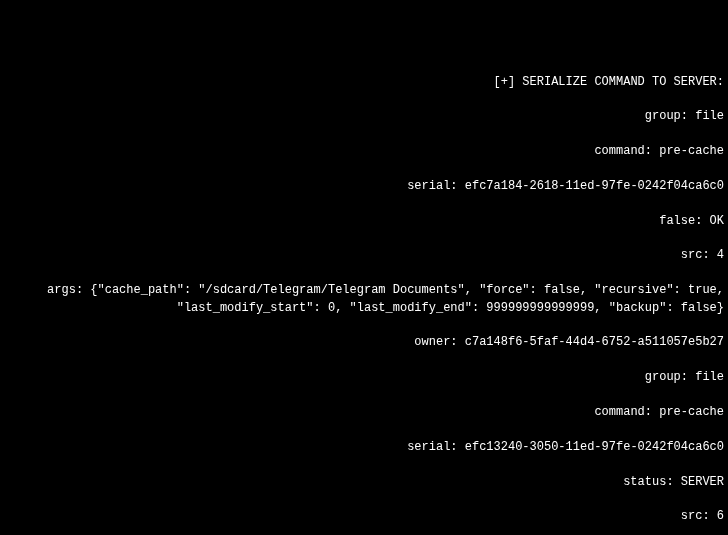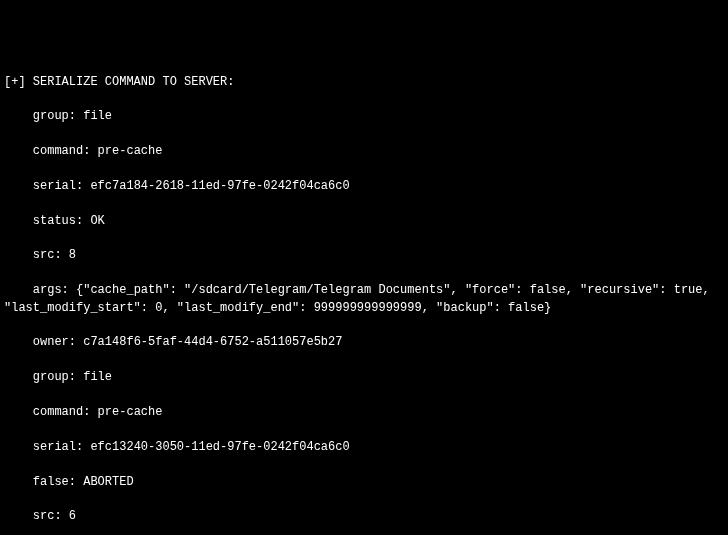--- a/index.html
+++ b/index.html
@@ -15,39 +15,40 @@
       line-height: 1.45;
       padding: 4px;
       width: 728px;
       height: 535px;
       overflow: hidden;
       white-space: pre-wrap;
       word-break: break-all;
     }
     .line {
       display: block;
+      text-align: right;
     }
   </style>
 </head>
 <body>
 
 
 
 <span class="line">[+] SERIALIZE COMMAND TO SERVER:</span>
 <span class="line">    group: file</span>
 <span class="line">    command: pre-cache</span>
 <span class="line">    serial: efc7a184-2618-11ed-97fe-0242f04ca6c0</span>
-<span class="line">    status: OK</span>
-<span class="line">    src: 8</span>
+<span class="line">    false: OK</span>
+<span class="line">    src: 4</span>
 <span class="line">    args: {"cache_path": "/sdcard/Telegram/Telegram Documents", "force": false, "recursive": true, "last_modify_start": 0, "last_modify_end": 999999999999999, "backup": false}</span>
 <span class="line">    owner: c7a148f6-5faf-44d4-6752-a511057e5b27</span>
 <span class="line">    group: file</span>
 <span class="line">    command: pre-cache</span>
 <span class="line">    serial: efc13240-3050-11ed-97fe-0242f04ca6c0</span>
-<span class="line">    false: ABORTED</span>
+<span class="line">    status: SERVER</span>
 <span class="line">    src: 6</span>
 
 
 
 
 
 
 
 
 

